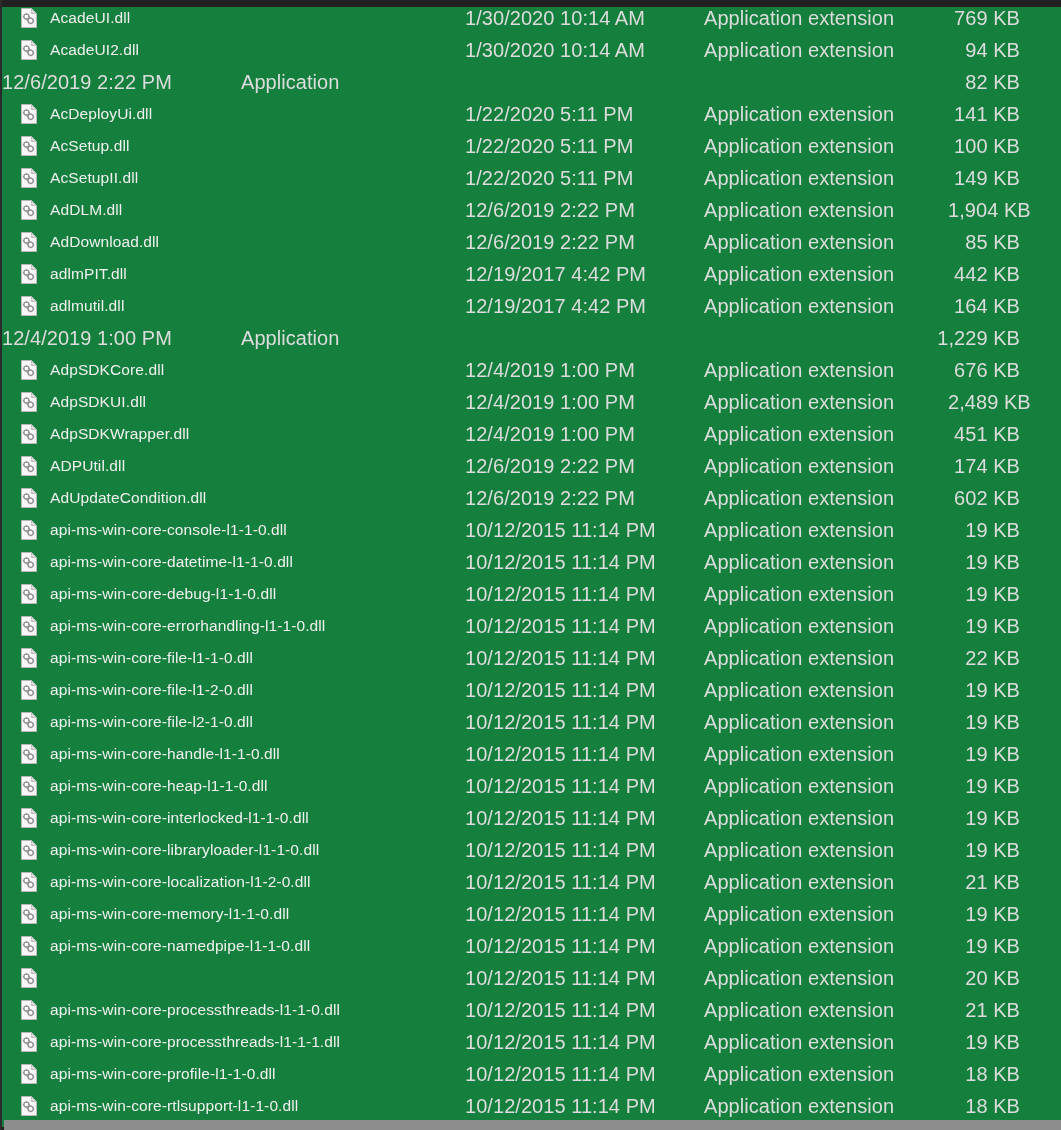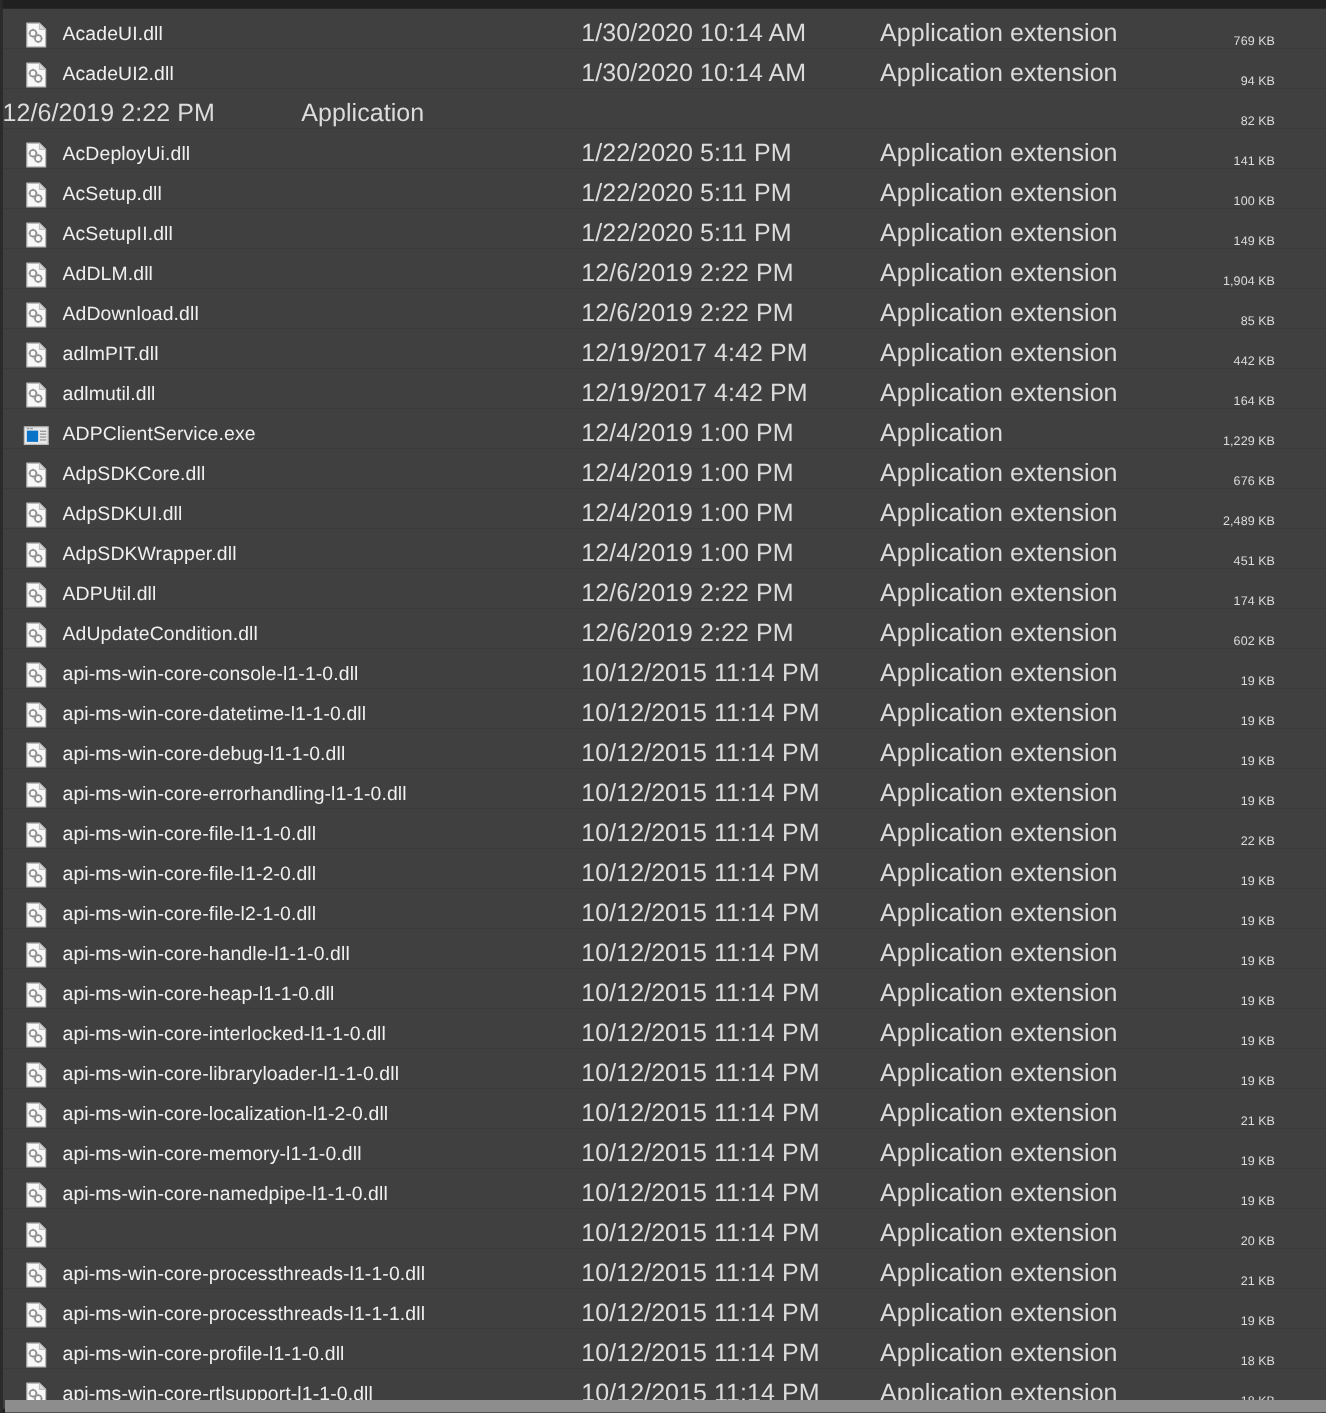--- a/index.html
+++ b/index.html
@@ -29,22 +29,22 @@
     position: absolute;
     left: 0;
     top: 7px;
     right: 0;
   }
 
   .row {
     position: relative;
     height: 32px;
     display: flex;
-    align-items: flex-end;
-    background: #404040;
+    align-items: flex-start;
+    background: #15803d;
   }
 
   .cell-name {
     display: flex;
     align-items: center;
     width: 463px;
     flex: 0 0 463px;
     padding-left: 16px;
     box-sizing: border-box;
     overflow: hidden;
@@ -86,21 +86,21 @@
     font-size: 20px;
     color: #dcdcdc;
     white-space: nowrap;
     letter-spacing: 0.05px;
   }
 
   .cell-size {
     flex: 1 1 auto;
     text-align: right;
     padding-right: 41px;
-    font-size: 10px;
+    font-size: 20px;
     color: #dcdcdc;
     white-space: nowrap;
     letter-spacing: 0.05px;
   }
 
   
   #horizontal-scrollbar {
     position: absolute;
     left: 2px;
     bottom: 0;
@@ -409,37 +409,20 @@
               </g>
             </svg>
           </span>
           <span class="name-text">adlmutil.dll</span>
         </div>
         <div class="cell-date">12/19/2017 4:42 PM</div>
         <div class="cell-type">Application extension</div>
         <div class="cell-size">164 KB</div>
       </div>
       <div class="row">
-        <div class="cell-name">
-          <span class="icon">
-            <svg width="22" height="22" viewBox="0 0 22 22" xmlns="http://www.w3.org/2000/svg">
-              <rect x="1.5" y="4.5" width="19" height="14" fill="#e9e9e9" stroke="#bdbdbd" stroke-width="1"></rect>
-              <rect x="3.5" y="7.5" width="9" height="9" fill="#0a73c7"></rect>
-              <g fill="#9a9a9a">
-                <rect x="14" y="7.5" width="5" height="1.1"></rect>
-                <rect x="14" y="9.8" width="5" height="1.1"></rect>
-                <rect x="14" y="12.1" width="5" height="1.1"></rect>
-                <rect x="14" y="14.4" width="5" height="1.1"></rect>
-                <rect x="3.5" y="5.3" width="2" height="1.1"></rect>
-                <rect x="6.3" y="5.3" width="2" height="1.1"></rect>
-              </g>
-            </svg>
-          </span>
-          <span class="name-text">ADPClientService.exe</span>
-        </div>
         <div class="cell-date">12/4/2019 1:00 PM</div>
         <div class="cell-type">Application</div>
         <div class="cell-size">1,229 KB</div>
       </div>
       <div class="row">
         <div class="cell-name">
           <span class="icon">
             <svg width="22" height="22" viewBox="0 0 22 22" xmlns="http://www.w3.org/2000/svg">
               <path d="M3.5 1.5 h10 l5 5 v14 h-15 z" fill="#f7f7f7" stroke="#b9b9b9" stroke-width="1"></path>
               <path d="M13.5 1.5 l5 5 h-5 z" fill="#d8d8d8" stroke="#b9b9b9" stroke-width="0.8"></path>

